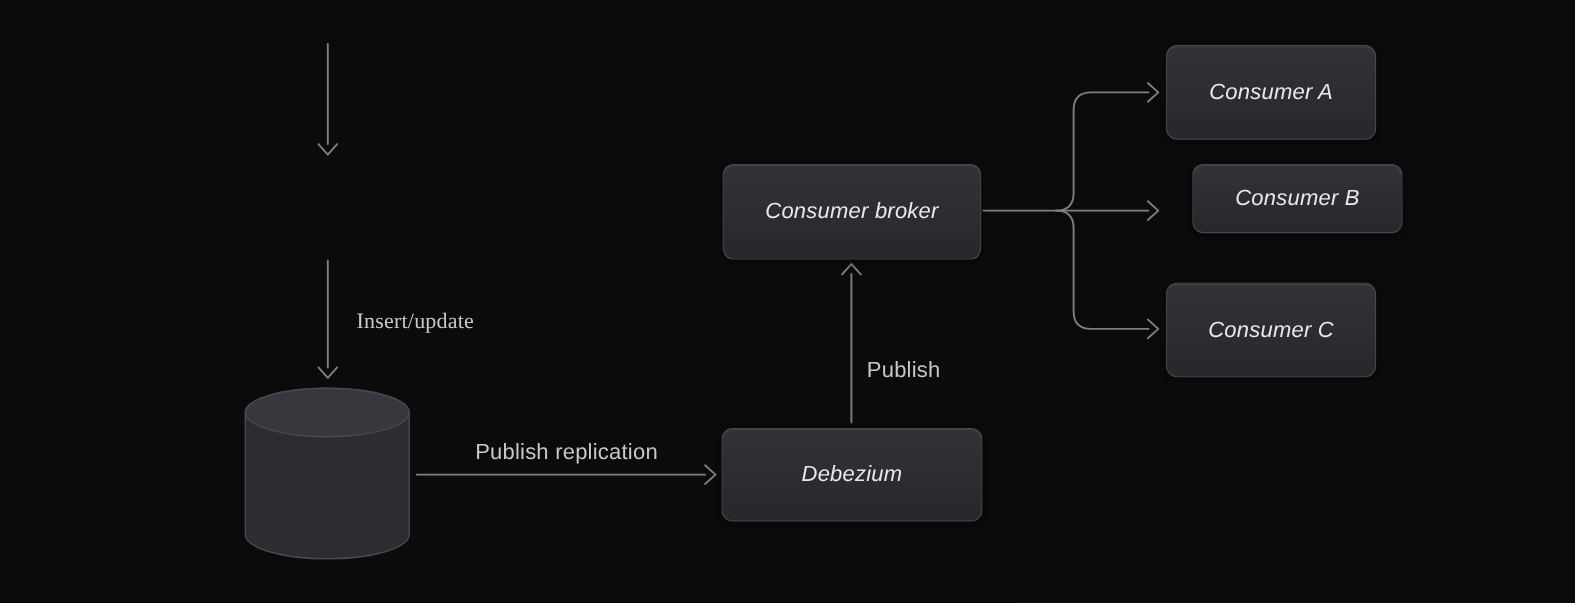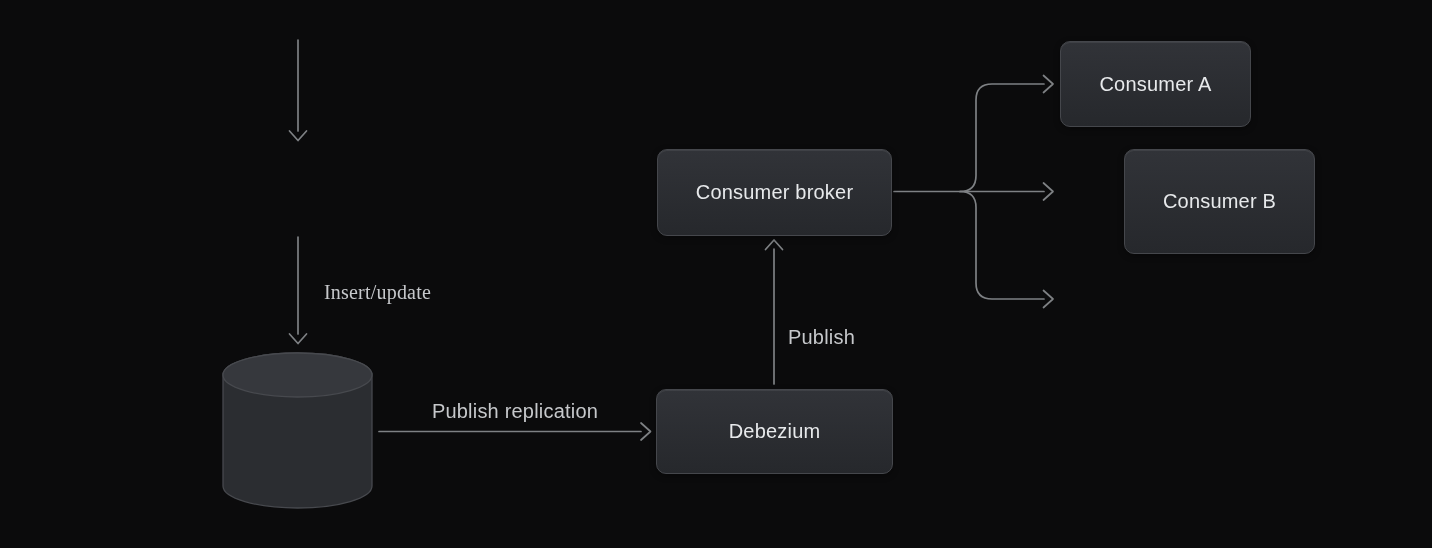--- a/index.html
+++ b/index.html
@@ -39,20 +39,21 @@
     border: 1px solid var(--node_border, #45474c);
     border-radius: 10px;
     box-shadow: inset 0 1px 0 rgba(255,255,255,0.07), 0 2px 6px rgba(0,0,0,0.35);
     box-sizing: border-box;
   }
   .node-label {
     color: var(--node_text, #e7e9eb);
     font-size: 20px;
     letter-spacing: 0.2px;
     white-space: nowrap;
+    font-style: italic;
   }
   .edge-label {
     position: absolute;
     color: var(--edge_label_text, #c6c8cb);
     font-size: 20px;
     letter-spacing: 0.2px;
     white-space: nowrap;
   }
   .edge-label.centered {
     transform: translateX(-50%);
@@ -109,24 +110,27 @@
   </div>
 
   <div class="node" style="left:656px; top:389px; width:237px; height:85px;align-items:center;">
     <span class="node-label">Debezium</span>
   </div>
 
   <div class="node" style="left:1060px; top:41px; width:191px; height:86px;">
     <span class="node-label">Consumer A</span>
   </div>
 
-  <div class="node" style="left:1124px; top:149px; width:191px; height:105px;">
+  <div class="node" style="left:1084px; top:149px; width:191px; height:63px;">
     <span class="node-label">Consumer B</span>
   </div>
 
+  <div class="node" style="left:1060px; top:257px; width:191px; height:86px;">
+    <span class="node-label">Consumer C</span>
+  </div>
 
   <div class="edge-label" style="left:324px; top:281px;font-family:Liberation Serif, serif;">Insert/update</div>
 
   <div class="edge-label centered" style="left:515px; top:400px;">Publish replication</div>
 
   <div class="edge-label" style="left:788px; top:314px;margin-top:12px;">Publish</div>
 
 </div>
 
 </body></html>

